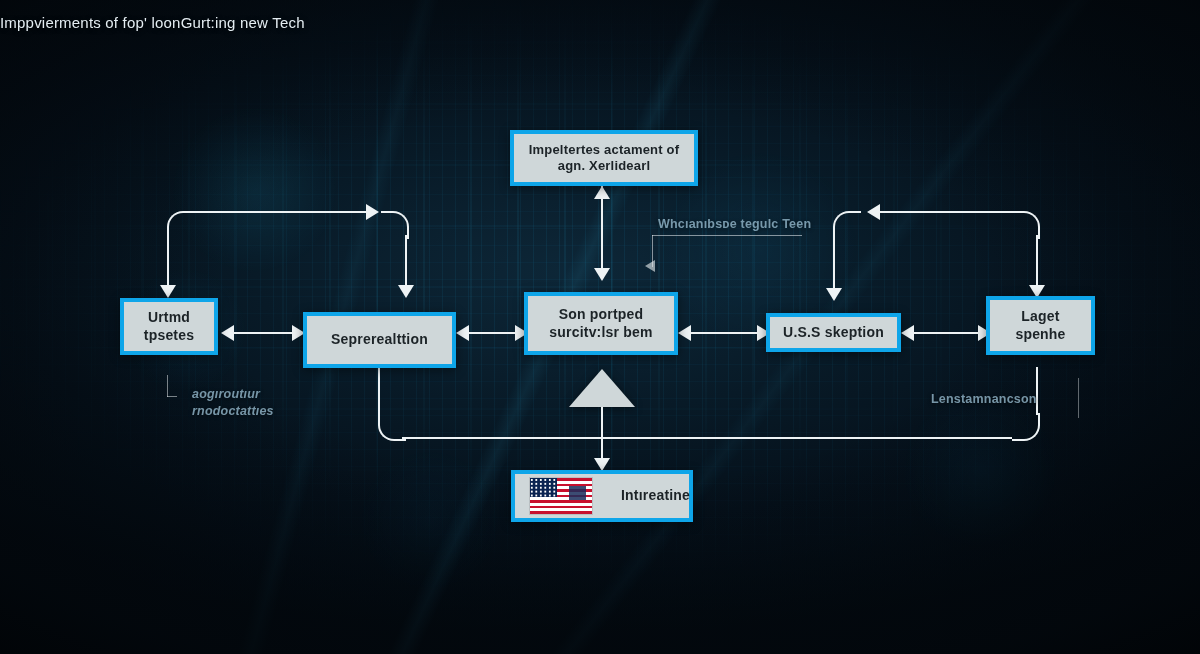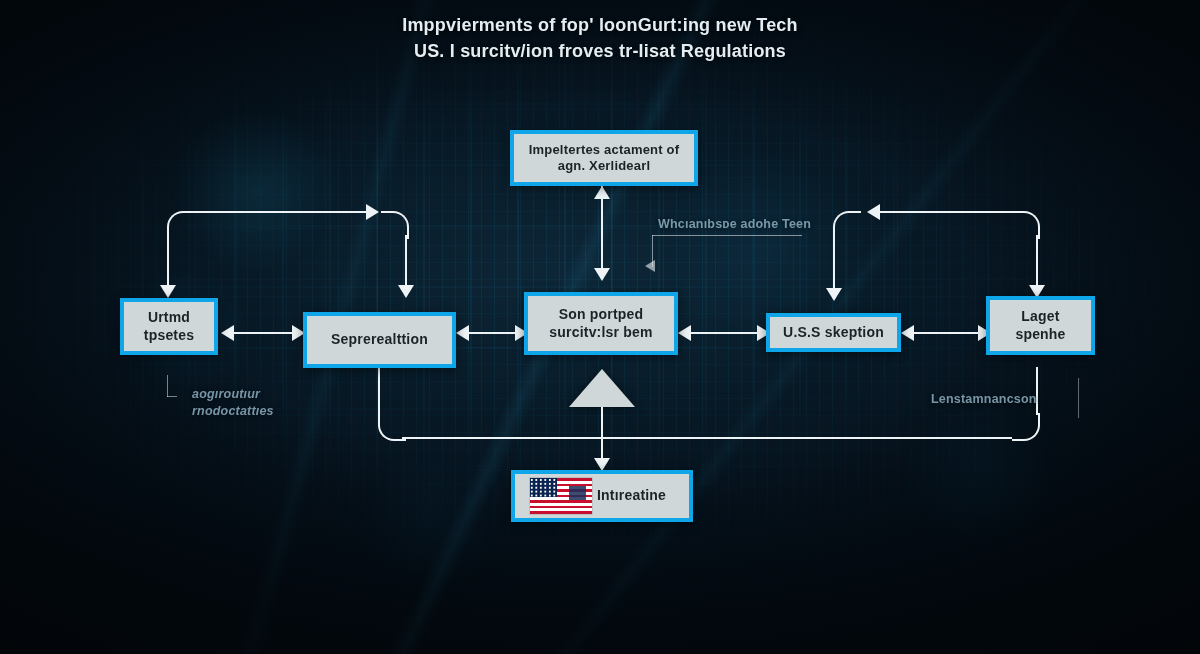--- a/index.html
+++ b/index.html
@@ -57,21 +57,21 @@
     border:4px solid #0ea5e9;
     color:#1c2327;
     display:flex;align-items:center;justify-content:center;
     text-align:center;
     font-weight:bold;
     letter-spacing:.2px;
     box-shadow:0 2px 10px rgba(0,0,0,.45);
     line-height:1.25;
     padding:4px 8px;
   }
-  .node.flagbox{justify-content:flex-start;padding-left:14px;gap:4px;}
+  .node.flagbox{justify-content:flex-start;padding-left:14px;gap:28px;}
   .flag{
     width:62px;height:36px;flex:0 0 auto;position:relative;overflow:hidden;
     border:1px solid #b9bfc2;background:#fff;
   }
   .flag .stripes{
     position:absolute;inset:0;
     background:repeating-linear-gradient(180deg,#c8102e 0 2.77px,#ffffff 2.77px 5.54px);
   }
   .flag .canton{
     position:absolute;left:0;top:0;width:27px;height:19.4px;background:#0a2351;
@@ -96,22 +96,22 @@
   .ar-up   {border-left:8px solid transparent;border-right:8px solid transparent;border-bottom:13px solid #eef3f5;}
   .corner{position:absolute;border-color:#eef3f5;border-style:solid;}
   .bigtri{
     position:absolute;width:0;height:0;
     border-left:33px solid transparent;border-right:33px solid transparent;
     border-bottom:38px solid #cfd7d9;
     filter:drop-shadow(0 1px 4px rgba(0,0,0,.5));
   }
   
   .title{
-    position:absolute;left:0;right:0;top:12px;text-align:center;
-    color:#e4edf2;font-size:18px;font-weight:bold;line-height:1.45;
+    position:absolute;left:0;right:0;top:12px;
+    color:#e4edf2;font-size:15px;font-weight:normal;line-height:1.45;
     text-shadow:0 1px 5px rgba(0,0,0,.85);
     letter-spacing:.2px;
   }
   .dimlabel{
     position:absolute;color:#93b6c9;font-size:12.5px;font-weight:bold;
     line-height:1.35;opacity:.80;letter-spacing:.2px;
     text-shadow:0 1px 4px rgba(0,0,0,.8);
   }
 </style>
 </head>
@@ -121,21 +121,20 @@
 
   <div class="bg-base"></div>
   <div class="bg-grid"></div>
   <div class="bg-grid2"></div>
   <div class="bg-blobs"></div>
   <div class="bg-streaks"></div>
   <div class="bg-vignette"></div>
 
   <div class="title">
     <div>Imppvierments of fop' loonGurt:ing new Tech</div>
-    <div>US. I surcitv/ion froves tr-lisat Regulations</div>
   </div>
 
   <div class="corner" style="left:167px;top:211px;width:26px;height:26px;border-width:2px 0 0 2px;border-top-left-radius:16px;"></div>
   <div class="line h" style="left:192px;top:211px;width:176px;"></div>
   <div class="arrow ar-right" style="left:366px;top:204px;"></div>
   <div class="line v" style="left:167px;top:235px;height:52px;"></div>
   <div class="arrow ar-down" style="left:160px;top:285px;"></div>
 
   <div class="corner" style="left:381px;top:211px;width:26px;height:26px;border-width:2px 2px 0 0;border-top-right-radius:16px;"></div>
   <div class="line v" style="left:405px;top:235px;height:52px;"></div>
@@ -212,21 +211,21 @@
 
   <div class="node flagbox" style="left:511px;top:470px;width:182px;height:52px;font-size:14px;">
     <span class="flag">
       <span class="stripes"></span>
       <span class="canton"></span>
       <span class="seal"></span>
     </span>
     <span>Intıreatine</span>
   </div>
 
-  <div class="dimlabel" style="left:658px;top:216px;">Whcıanıbsᴅe adohe Teen</div>
+  <div class="dimlabel" style="left:658px;top:216px;">Whcıanıbsᴅe tegulc Teen</div>
 
   <div class="dimlabel" style="left:192px;top:386px;font-style:italic;">
     <div>aogıroutıur</div>
     <div>rnodoctattıes</div>
   </div>
 
   <div class="dimlabel" style="left:931px;top:391px;">Lenstamnancѕon</div>
 
   <div class="line v" style="left:167px;top:375px;height:22px;width:1px;opacity:.5;"></div>
   <div class="line h" style="left:167px;top:396px;width:10px;height:1px;opacity:.5;"></div>

